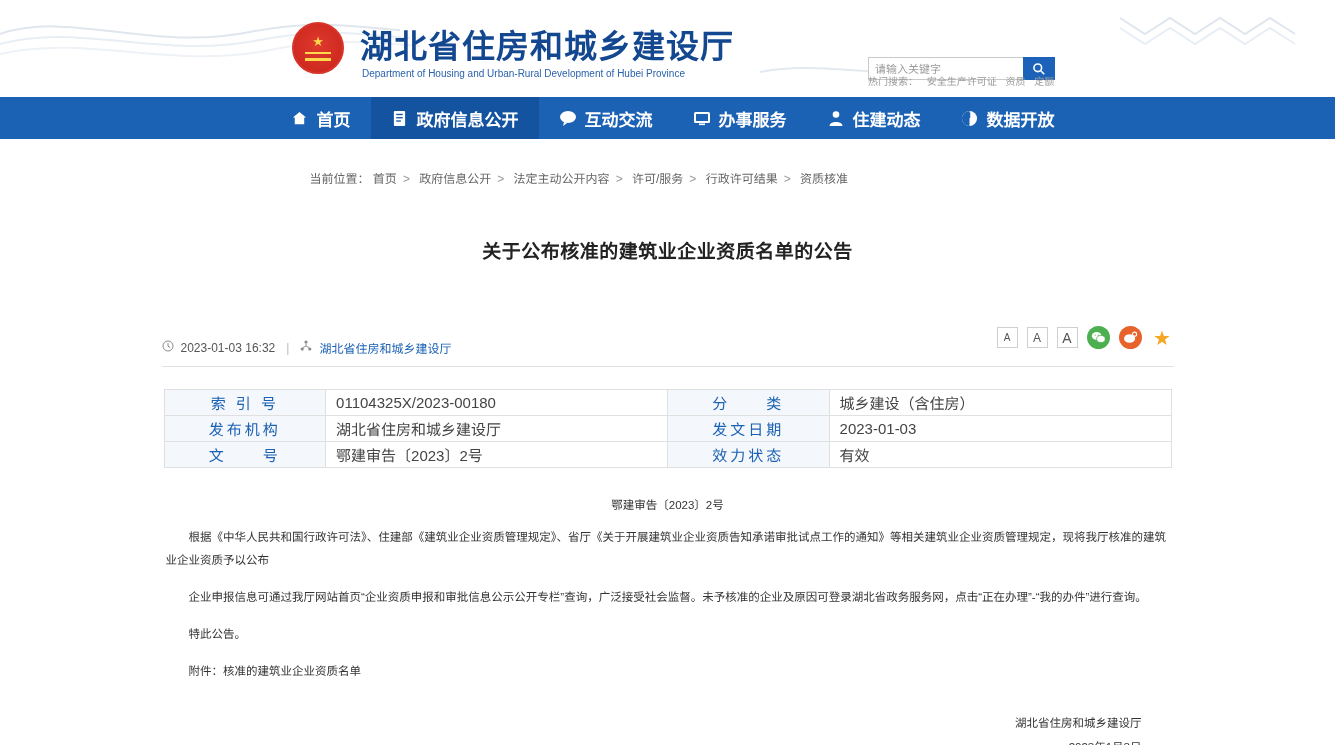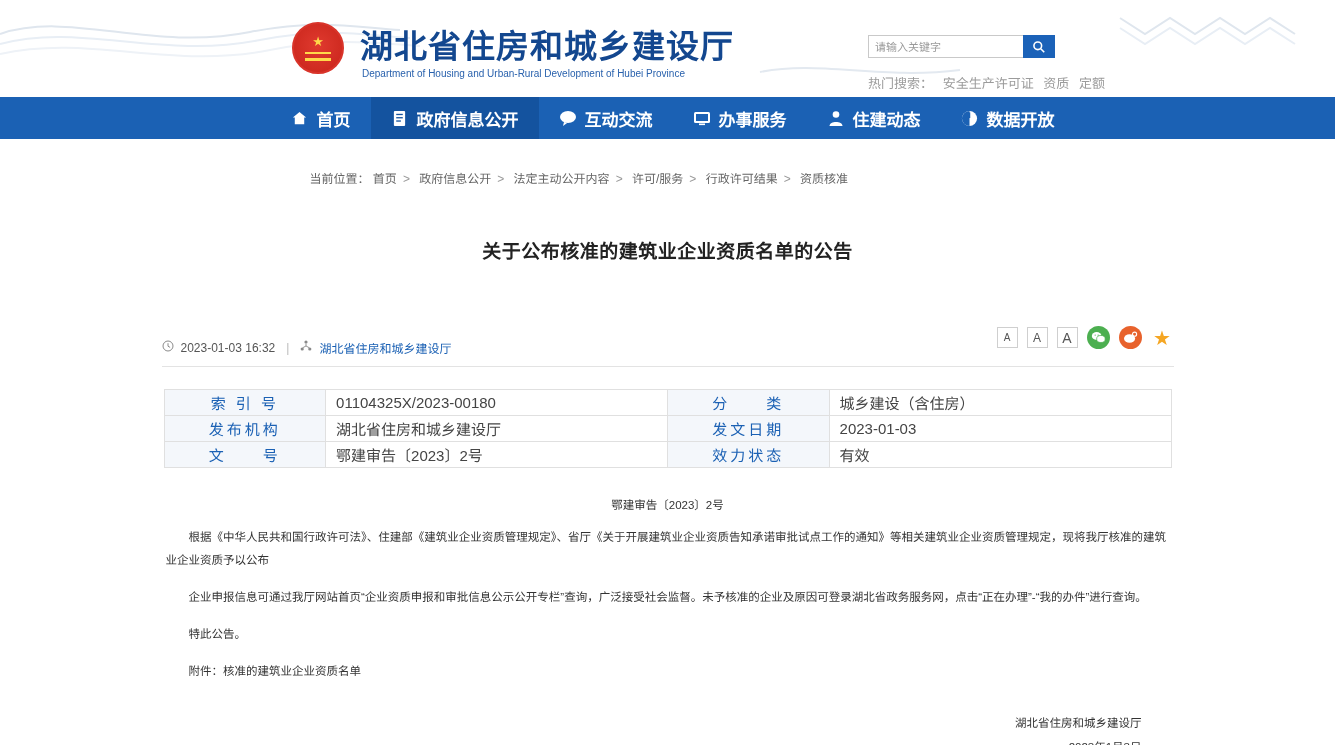--- a/index.html
+++ b/index.html
@@ -63,21 +63,21 @@
   }
   .site-subtitle {
     position: absolute;
     left: 362px; top: 68px;
     font-size: 10px;
     color: #2a62ad;
     white-space: nowrap;
   }
   .search-box {
     position: absolute;
-    left: 868px; top: 35px;
+    left: 868px; top: 57px;
     width: 205px; height: 23px;
     display: flex;
   }
   .search-input {
     width: 155px; height: 23px;
     border: 1px solid #c9c9c9;
     border-right: none;
     background: #fff;
     font-size: 11px;
     color: #555;
@@ -90,21 +90,21 @@
     width: 32px; height: 23px;
     background: #1b62b8;
     border: none;
     cursor: pointer;
     display: flex; align-items: center; justify-content: center;
   }
   .search-btn svg { display: block; }
   .hot-row {
     position: absolute;
     left: 868px; top: 73px;
-    font-size: 13px;
+    font-size: 10px;
     color: #8a8a8a;
     white-space: nowrap;
   }
   .hot-row .hot-label { color: #9b9b9b; }
   .hot-row a {
     color: #9b9b9b;
     text-decoration: none;
     margin-left: 6px;
   }
 

